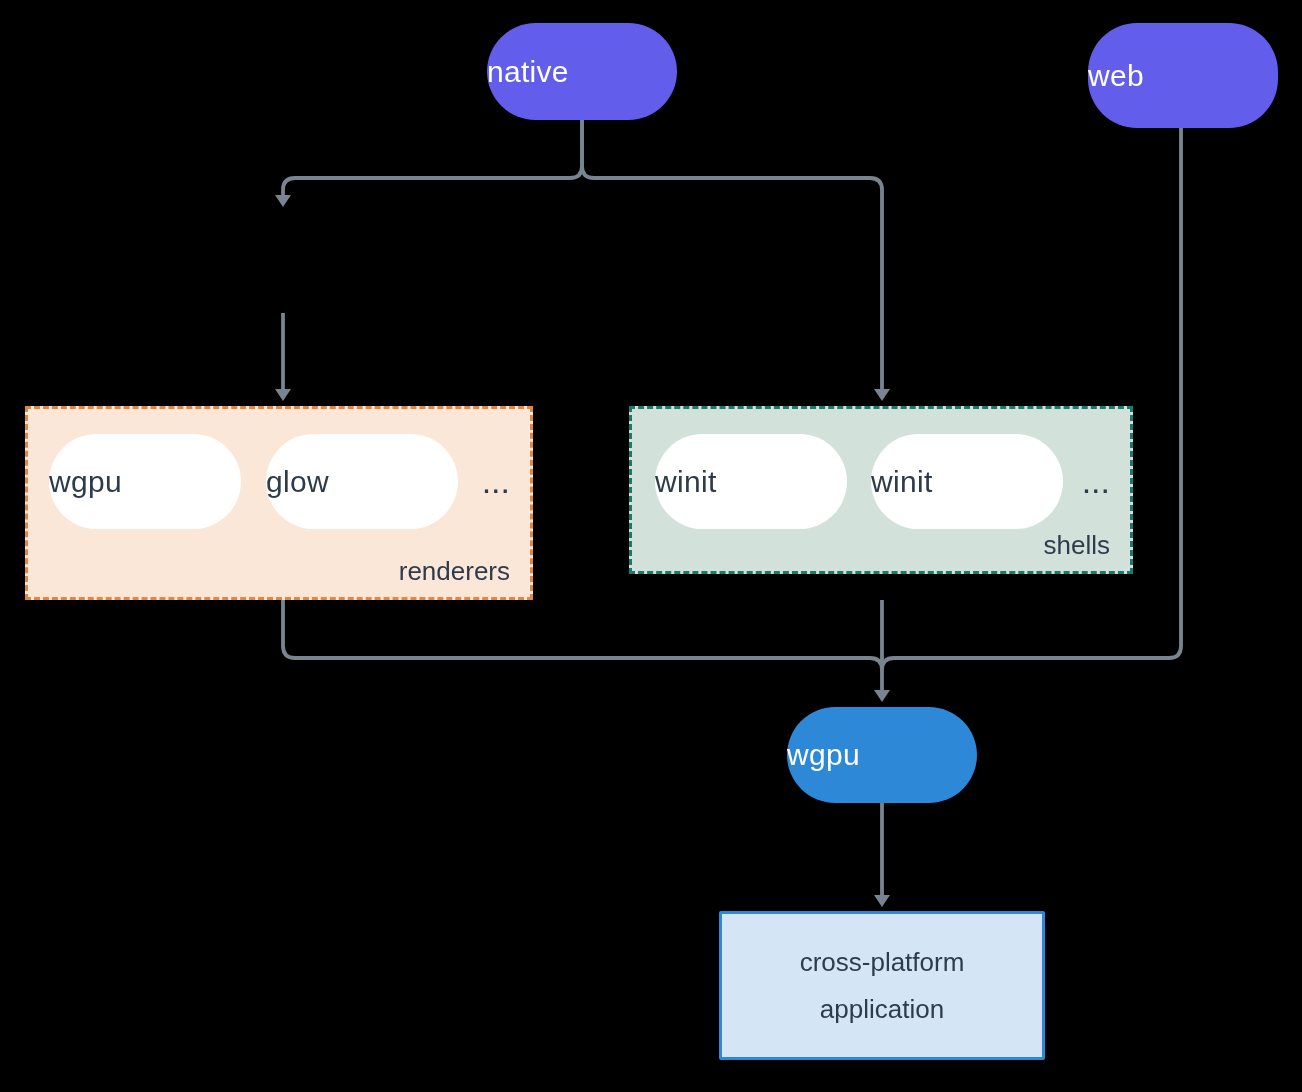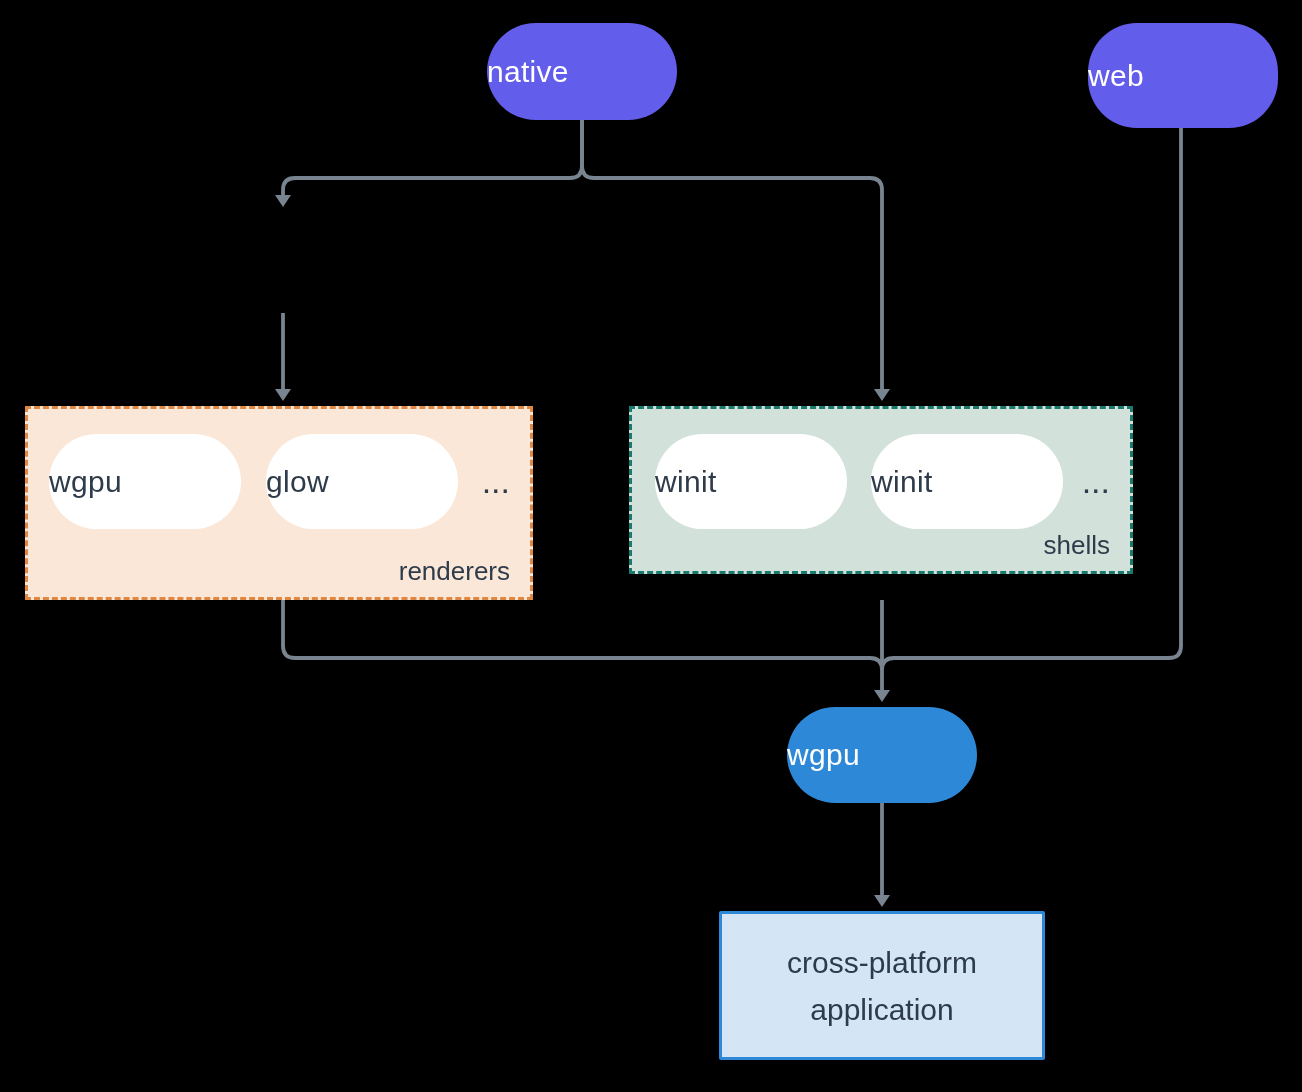--- a/index.html
+++ b/index.html
@@ -96,21 +96,21 @@
     left: 719px; top: 911px;
     width: 326px; height: 149px;
     box-sizing: border-box;
     background: var(--app-bg);
     border: 3px solid var(--app-border);
     border-radius: 2px;
     display: flex;
     align-items: center;
     justify-content: center;
     text-align: center;
-    font-size: 30px;
+    font-size: 26px;
     line-height: 47px;
     color: var(--dark-text);
     padding: 0 24px;
   }
 </style>
 </head>
 <body>
 
 <div class="canvas">
 

